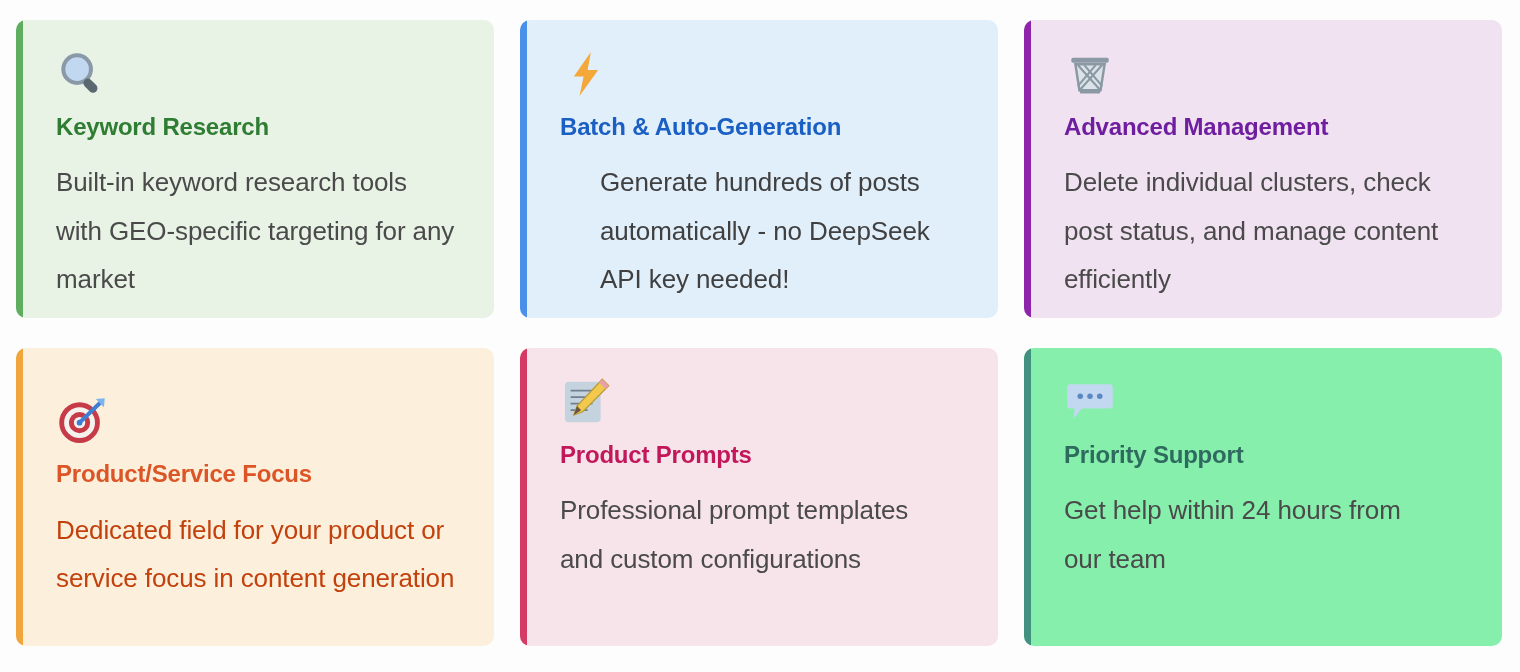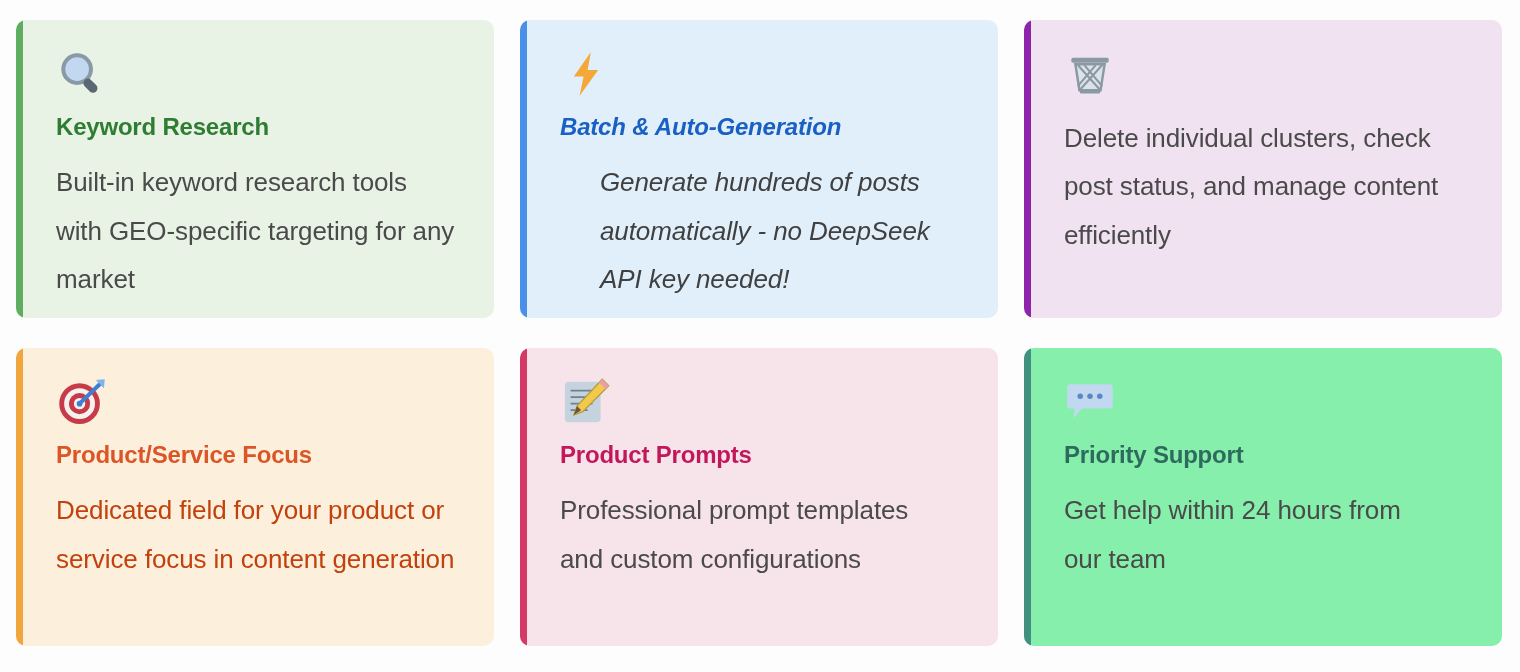--- a/index.html
+++ b/index.html
@@ -83,21 +83,21 @@
     <span class="card-icon">
       <svg viewBox="0 0 64 64">
         <circle cx="26" cy="26" r="17" fill="#C2D8F0" stroke="#8A99A8" stroke-width="5"></circle>
         <rect x="36.5" y="36.5" width="11" height="20" rx="5.5" fill="#5A6872" transform="rotate(-45 42 46)"></rect>
       </svg>
     </span>
     <div class="card-title" style="color: rgb(46, 125, 50);">Keyword Research</div>
     <div class="card-desc" style="color: rgb(74, 74, 74);">Built-in keyword research tools with GEO-specific targeting for any market</div>
   </div>
 
-  <div class="feature-card card-2" style="background: rgb(225, 239, 251); font-style: italic;">
+  <div class="feature-card card-2" style="background: rgb(225, 239, 251);">
     <div class="accent-bar" style="background: rgb(74, 144, 232);"></div>
     <span class="card-icon">
       <svg viewBox="0 0 64 64">
         <path d="M38 5 L17 35 L29 35 L24 59 L47 27 L34 27 Z" fill="#F5A83A"></path>
       </svg>
     </span>
     <div class="card-title" style="color: rgb(26, 95, 196);">Batch &amp; Auto-Generation</div>
     <div class="card-desc" style="color: #404040; margin-left: 40px;">Generate hundreds of posts automatically - no DeepSeek API key needed!</div>
   </div>
 
@@ -107,24 +107,25 @@
       <svg viewBox="0 0 64 64">
         <rect x="9" y="12" width="46" height="6" rx="2" fill="#8A99A4"></rect>
         <path d="M14 20 L50 20 L45 52 L19 52 Z" fill="#DCE3E8" stroke="#8A99A4" stroke-width="3"></path>
         <g stroke="#8A99A4" stroke-width="2.6" fill="none">
           <path d="M17 21 L44 51 M25 21 L47 47"></path>
           <path d="M47 21 L20 51 M39 21 L17 47"></path>
         </g>
         <path d="M19 52 L45 52 L44 56 L20 56 Z" fill="#8A99A4"></path>
       </svg>
     </span>
+    <div class="card-title" style="color: rgb(111, 30, 160);">Advanced Management</div>
     <div class="card-desc" style="color: rgb(74, 74, 74);">Delete individual clusters, check post status, and manage content efficiently</div>
   </div>
 
-  <div class="feature-card card-4" style="background: rgb(252, 240, 220);">
+  <div class="feature-card card-4" style="background: rgb(252, 240, 220); justify-content: center;">
     <div class="accent-bar" style="background: rgb(240, 166, 60);"></div>
     <span class="card-icon">
       <svg viewBox="0 0 64 64">
         <circle cx="29" cy="34" r="25" fill="#C73A47"></circle>
         <circle cx="29" cy="34" r="19" fill="#F5F2EE"></circle>
         <circle cx="29" cy="34" r="13" fill="#C73A47"></circle>
         <circle cx="29" cy="34" r="7" fill="#F5F2EE"></circle>
         <circle cx="29" cy="34" r="3.5" fill="#3E7FD4"></circle>
         <path d="M29 34 L56 8" stroke="#3E7FD4" stroke-width="5" stroke-linecap="round"></path>
         <path d="M49 5 L60 4 L59 15 Z" fill="#7FB3EC"></path>

